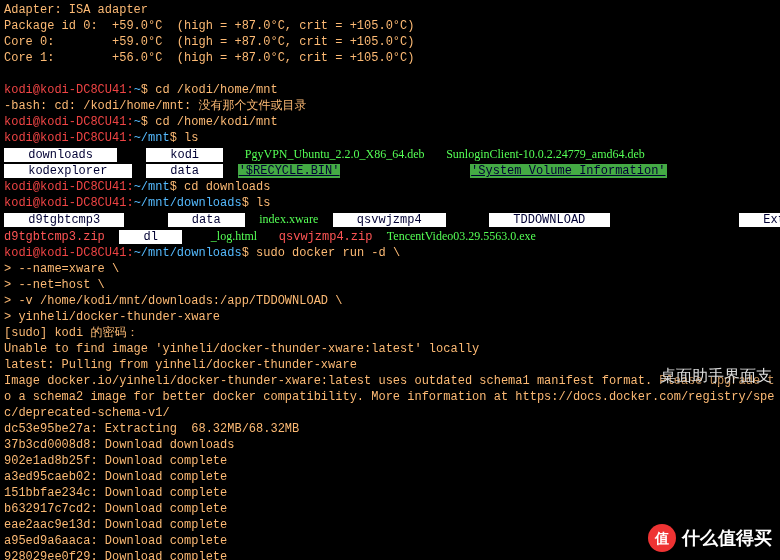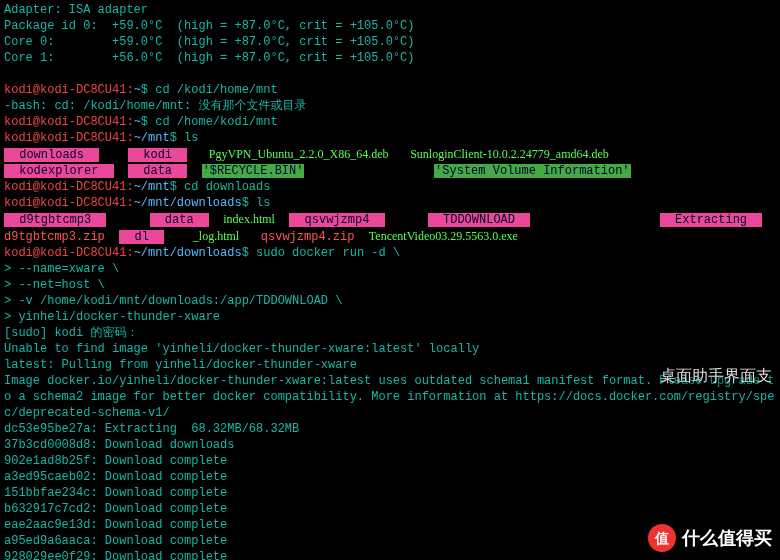--- a/index.html
+++ b/index.html
@@ -10,23 +10,23 @@
     font-size: 12px;
     line-height: 16px;
     width: 780px;
     height: 560px;
     overflow: hidden;
     position: relative;
     padding: 2px 4px;
   }
   .line { white-space: pre; }
   .prompt { color: #ef4444; }
-  .white { color: #14b8a6; }
-  .blue-bg { background: #ec4899; color: #003; padding: 0 8px; text-align: right; }
-  .gr-bg { background: #4a4; color: #003; padding: 0 1px; }
+  .white { color: #fdba74; }
+  .blue-bg { background: #ffffff; color: #003; padding: 0 17px; text-align: right; }
+  .gr-bg { background: #4a4; color: #003; padding: 0 1px; text-decoration: underline; }
   .green { color: #5f5; font-family: Liberation Serif, serif; }
   .blue { color: #5bf; }
   .red { color: #f55; }
   .watermark {
     position: absolute; right: 8px; bottom: 8px;
     display: flex; align-items: center; gap: 6px;
     color: #fff; font-family: sans-serif; font-size: 18px; font-weight: bold;
   }
   .wm-circle {
     width: 28px; height: 28px; border-radius: 50%;
@@ -52,21 +52,21 @@
 <div class="line white">-bash: cd: /kodi/home/mnt: 没有那个文件或目录</div>
 <div class="line"><span class="prompt">kodi@kodi-DC8CU41:</span><span class="blue">~</span><span class="white">$</span><span class="white"> cd /home/kodi/mnt</span></div>
 <div class="line"><span class="prompt">kodi@kodi-DC8CU41:</span><span class="blue">~/mnt</span><span class="white">$</span><span class="white"> ls</span></div>
 
 <div class="line"><span class="blue-bg"> downloads </span>    <span class="blue-bg"> kodi </span>   <span class="green">PgyVPN_Ubuntu_2.2.0_X86_64.deb</span>   <span class="green">SunloginClient-10.0.2.24779_amd64.deb</span></div>
 <div class="line"><span class="blue-bg"> kodexplorer </span>  <span class="blue-bg"> data </span>  <span class="gr-bg">'$RECYCLE.BIN'</span>                  <span class="gr-bg">'System Volume Information'</span></div>
 
 <div class="line"><span class="prompt">kodi@kodi-DC8CU41:</span><span class="blue">~/mnt</span><span class="white">$</span><span class="white"> cd downloads</span></div>
 <div class="line"><span class="prompt">kodi@kodi-DC8CU41:</span><span class="blue">~/mnt/downloads</span><span class="white">$</span><span class="white"> ls</span></div>
 
-<div class="line"><span class="blue-bg"> d9tgbtcmp3 </span>      <span class="blue-bg"> data </span>  <span class="green">index.html</span>  <span class="blue-bg"> qsvwjzmp4 </span>      <span class="blue-bg"> TDDOWNLOAD </span>                  <span class="blue-bg"> Extracting </span></div>
+<div class="line"><span class="blue-bg"> d9tgbtcmp3 </span>      <span class="blue-bg"> data </span>  <span class="green">index.xware</span>  <span class="blue-bg"> qsvwjzmp4 </span>      <span class="blue-bg"> TDDOWNLOAD </span>                  <span class="blue-bg"> Extracting </span></div>
 <div class="line"><span class="red">d9tgbtcmp3.zip</span>  <span class="blue-bg"> dl </span>    <span class="green">_log.html</span>   <span class="red">qsvwjzmp4.zip</span>  <span class="green">TencentVideo03.29.5563.0.exe</span></div>
 
 <div class="line"><span class="prompt">kodi@kodi-DC8CU41:</span><span class="blue">~/mnt/downloads</span><span class="white">$</span><span class="white"> sudo docker run -d \</span></div>
 <div class="line white">&gt; --name=xware \</div>
 <div class="line white">&gt; --net=host \</div>
 <div class="line white">&gt; -v /home/kodi/mnt/downloads:/app/TDDOWNLOAD \</div>
 <div class="line white">&gt; yinheli/docker-thunder-xware</div>
 <div class="line white">[sudo] kodi 的密码：</div>
 <div class="line white">Unable to find image 'yinheli/docker-thunder-xware:latest' locally</div>
 <div class="line white">latest: Pulling from yinheli/docker-thunder-xware</div>

